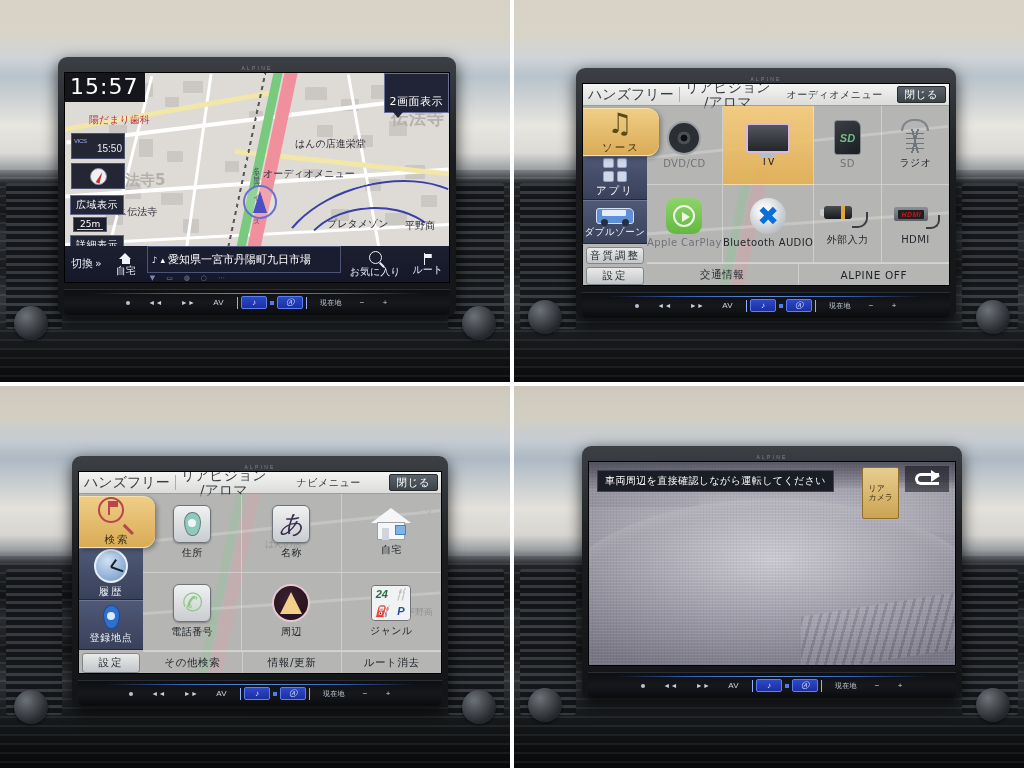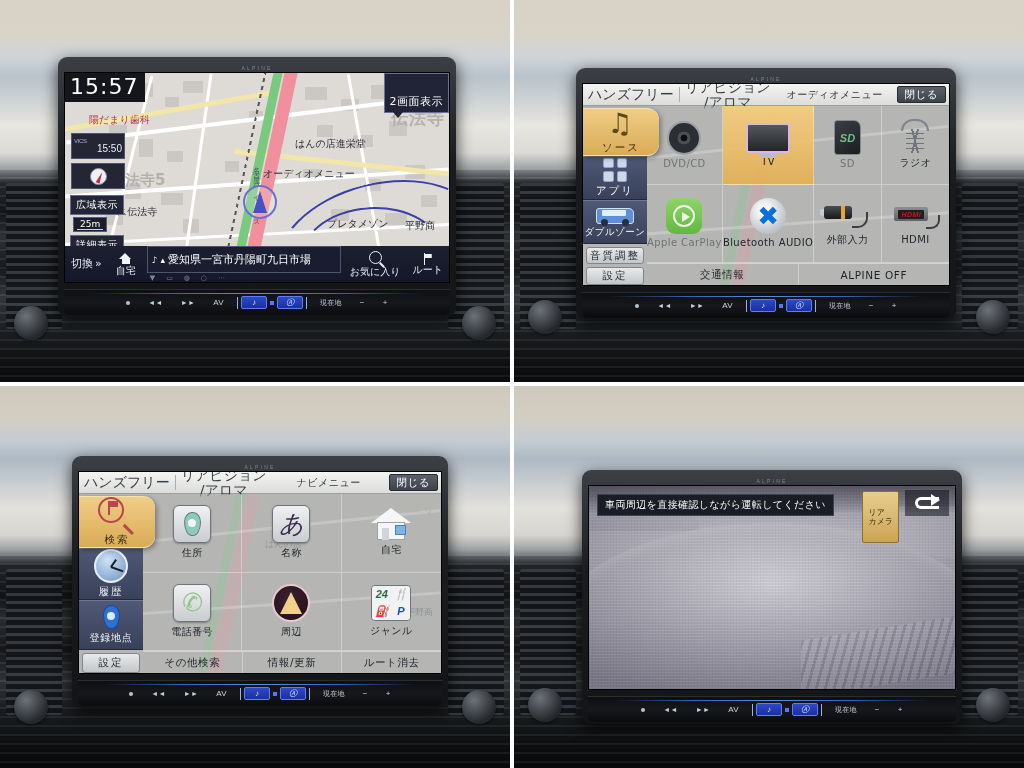--- a/index.html
+++ b/index.html
@@ -872,21 +872,21 @@
   <div class="gap-v"></div>
 
   <div class="panel">
     <div class="bg-scene dk"></div>
     <div class="dash-lines"></div>
     <div class="vent l"></div>
     <div class="vent r"></div>
     <div class="vent-knob" style="left:14px;bottom:46px"></div>
     <div class="vent-knob" style="right:14px;bottom:46px"></div>
 
-    <div class="unit" style="left:68px;top:84px;width:380px;height:254px;">
+    <div class="unit" style="left:68px;top:60px;width:380px;height:254px;">
       <div class="brandbar">
         <span class="brand">ALPINE</span>
       </div>
       <div class="screen" style="height:205px;">
         <div class="cam">
           <div class="cam-sky"></div>
           <div class="cam-wall"></div>
           <div class="cam-ground"></div>
           <div class="cam-curb"></div>
           <div class="cam-tex"></div>

